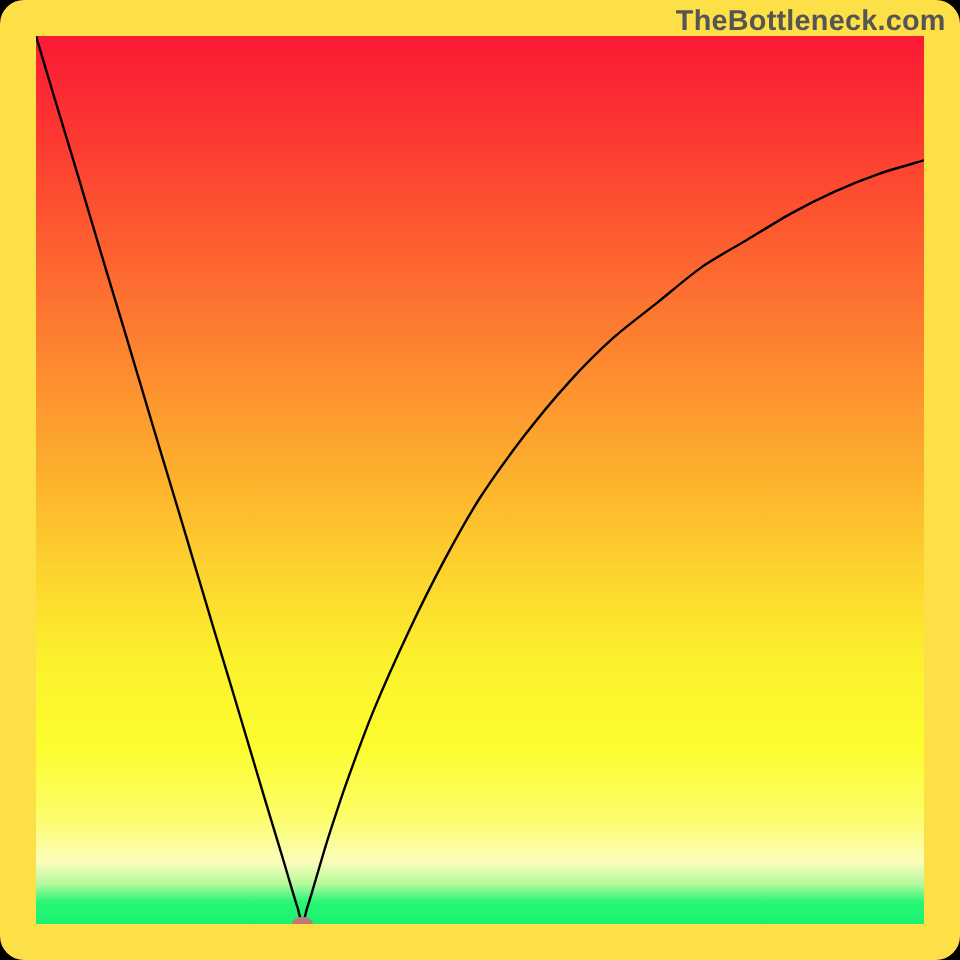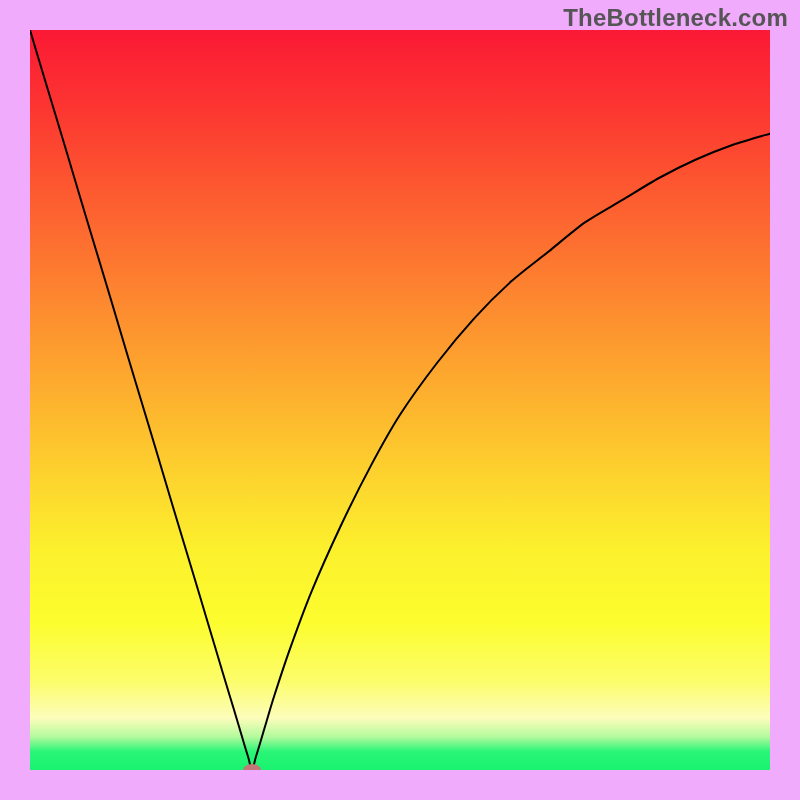--- a/index.html
+++ b/index.html
@@ -8,21 +8,22 @@
     width: 800px;
     height: 800px;
     overflow: hidden;
     background: #000;
     font-family: Arial, Helvetica, sans-serif;
   }
   .frame {
     position: relative;
     width: 800px;
     height: 800px;
-    background: #f0abfc;
+    background: #fde047;
+    border-radius: 20px;
   }
   .plot-area {
     position: absolute;
     left: 30px;
     top: 30px;
     width: 740px;
     height: 740px;
   }
   .watermark {
     position: absolute;

